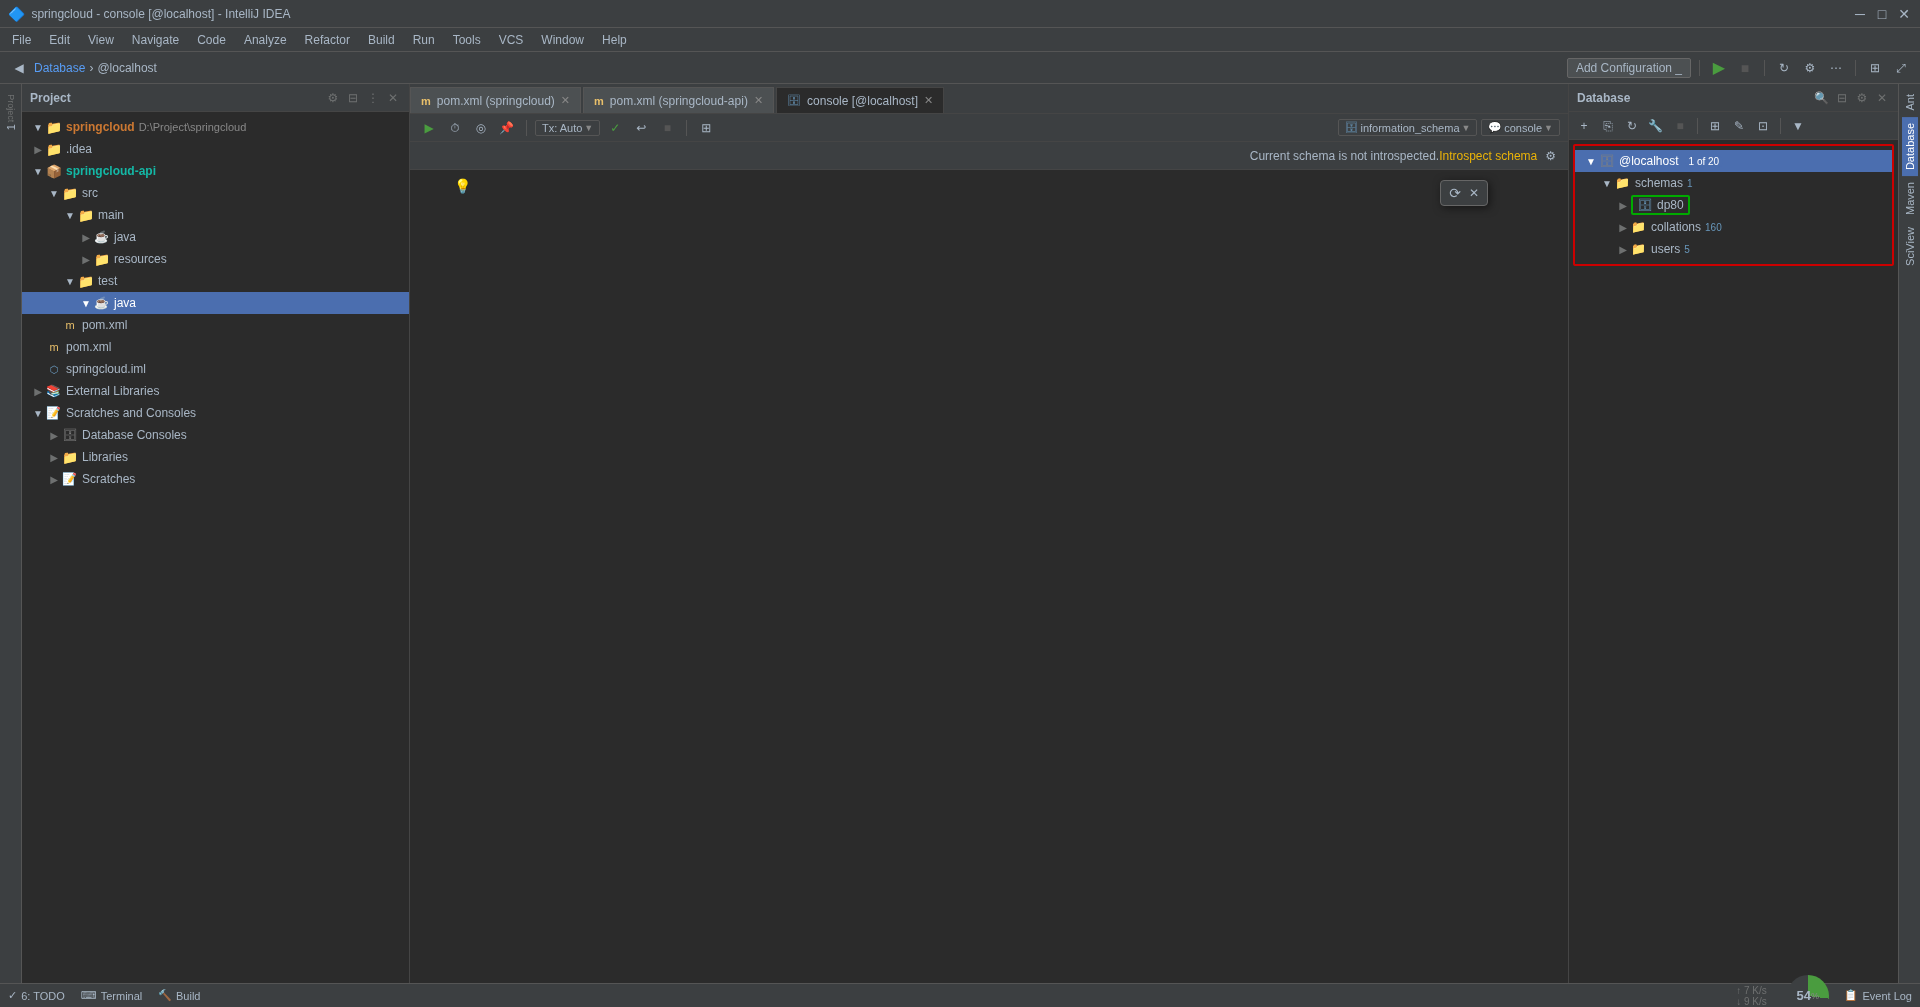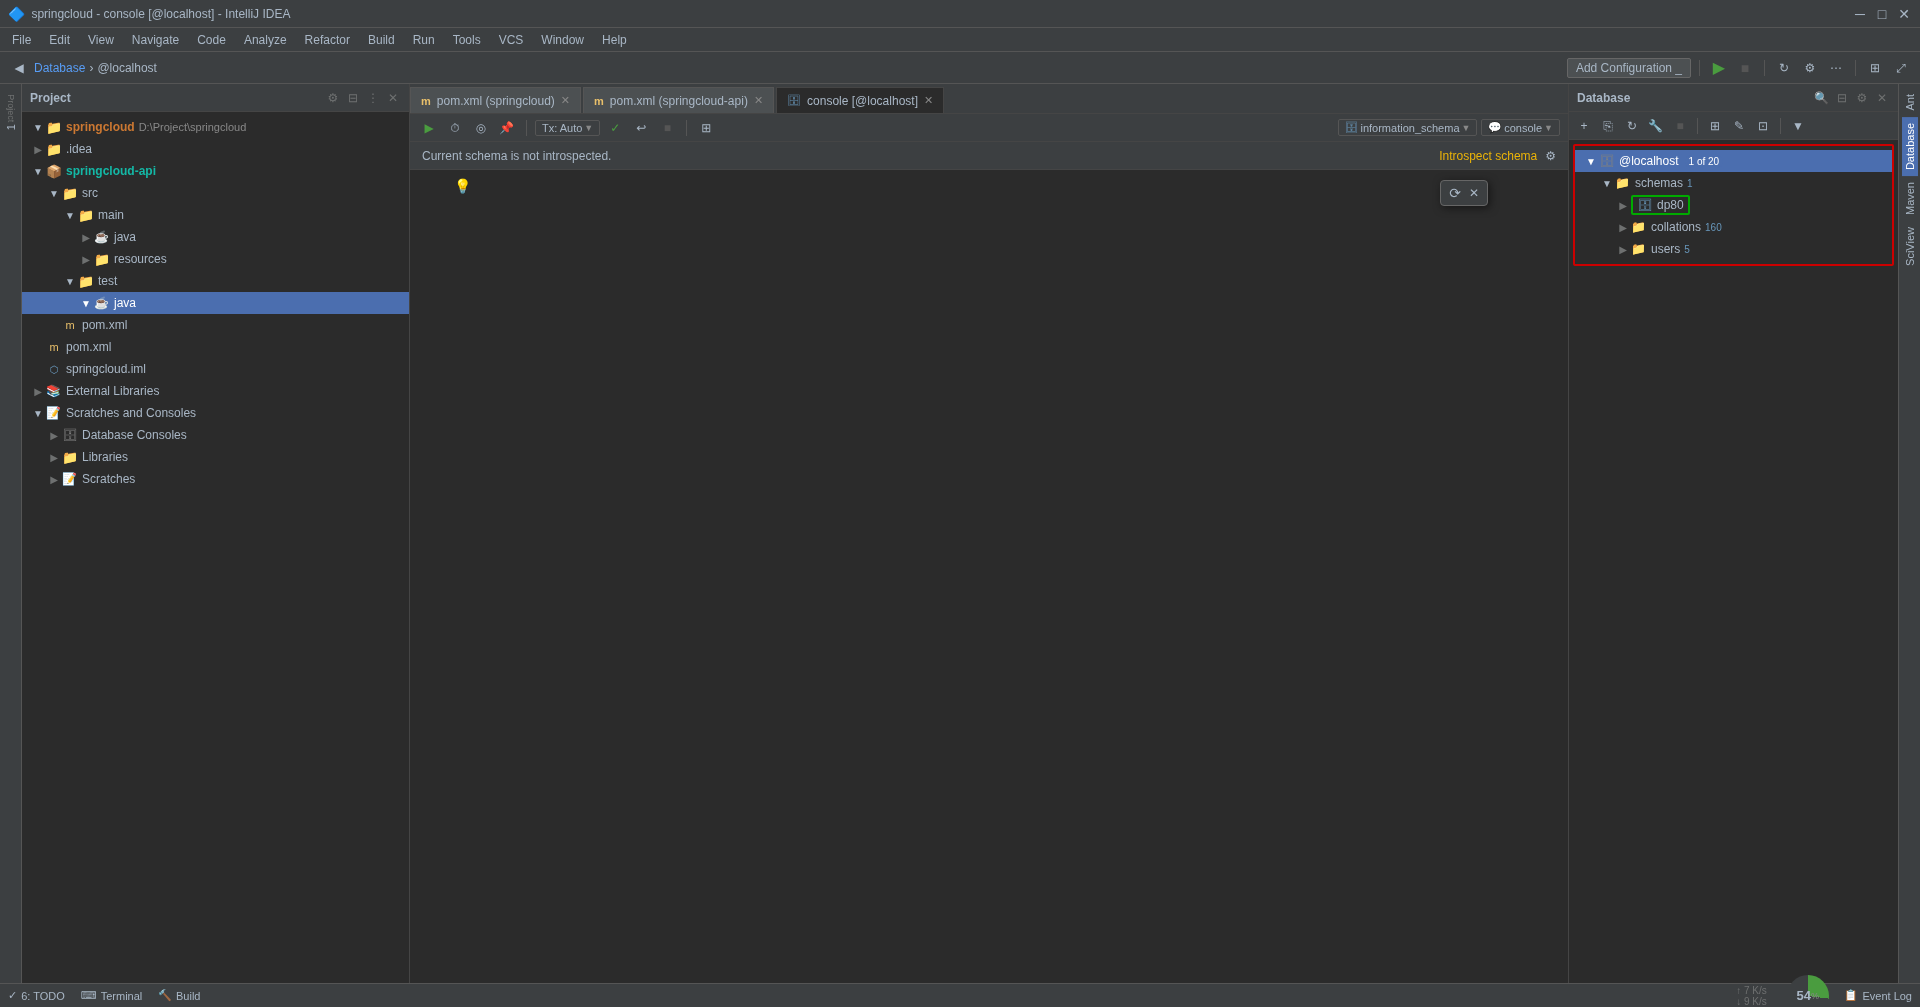--- a/index.html
+++ b/index.html
@@ -256,21 +256,21 @@
 
     
     .notification-bar {
       height: 28px;
       background: #3c3f41;
       display: flex;
       align-items: center;
       padding: 0 12px;
       font-size: 12px;
       color: #a9b7c6;
-      justify-content: space-between;
+      justify-content: flex-end;
       border-bottom: 1px solid #454545;
     }
     .introspect-link {
       color: #eab308;
       cursor: pointer;
     }
     .gear-btn {
       cursor: pointer;
       color: #a9b7c6;
     }

